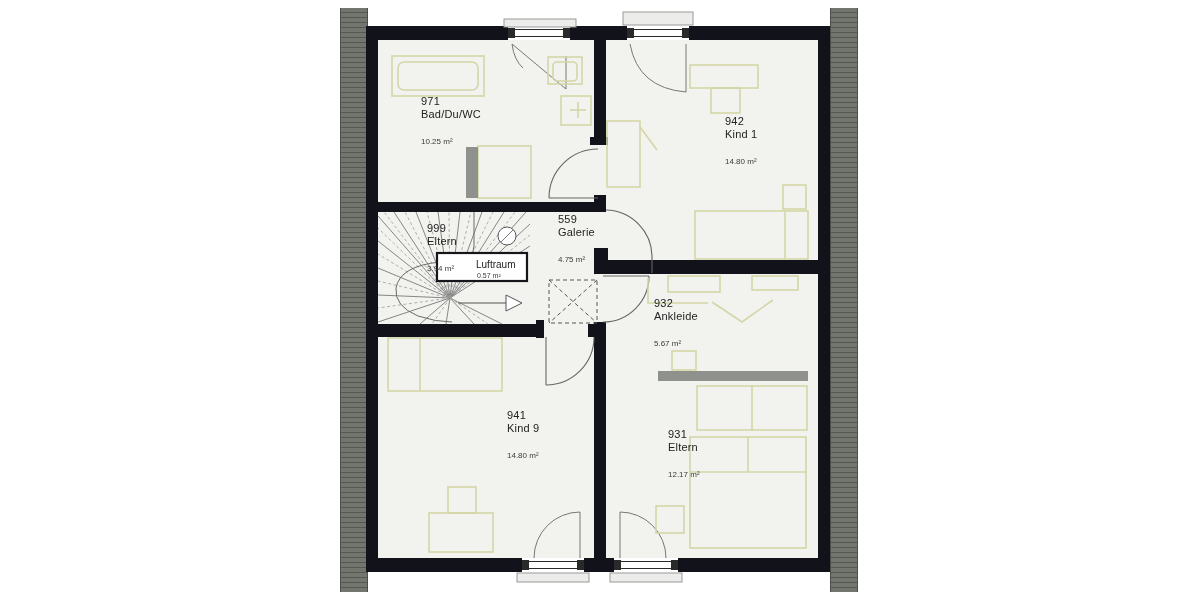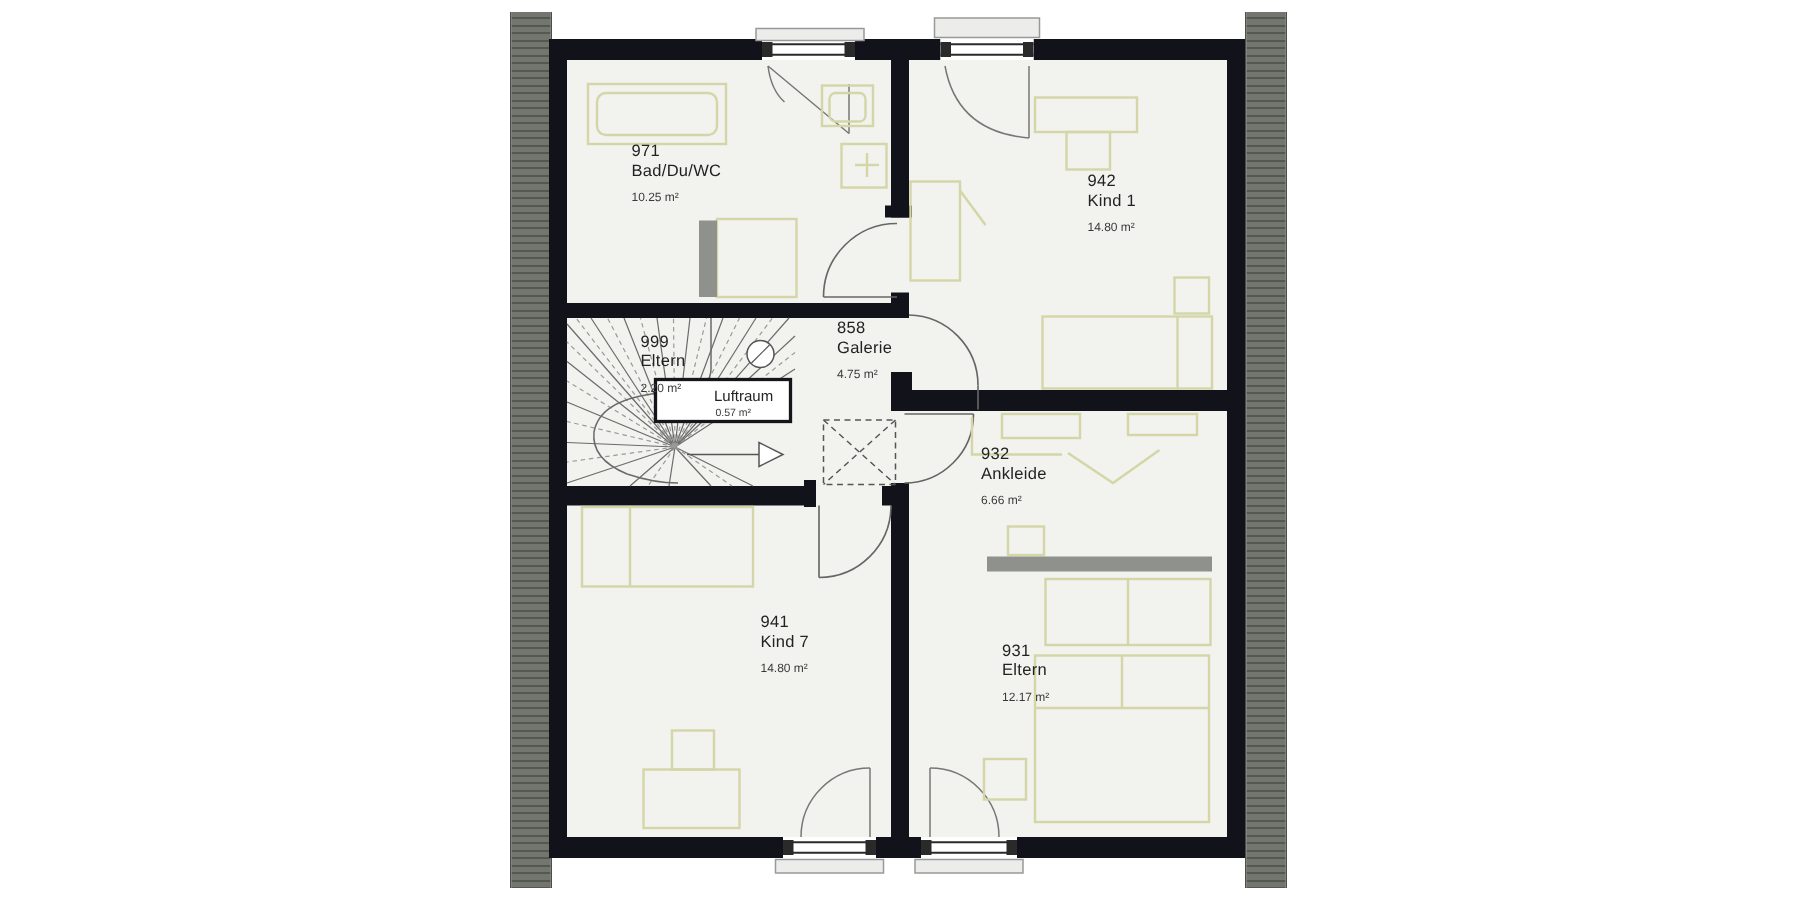--- a/index.html
+++ b/index.html
@@ -6,21 +6,21 @@
   .canvas{position:relative;width:1104px;height:600px;background:#ffffff;overflow:hidden;
           font-family:"Liberation Sans",sans-serif;}
   .roof-strip{position:absolute;top:8px;height:584px;width:26px;
      background:repeating-linear-gradient(to bottom,#73766f 0px,#73766f 3.6px,#55584f 3.6px,#55584f 5px);
      border-left:1px solid #4c4f48;border-right:1px solid #4c4f48;}
   .roof-strip.left{left:340px;}
   .roof-strip.right{left:830px;}
   svg.plan{position:absolute;left:0;top:0;}
   .room-label{position:absolute;color:#222222;white-space:nowrap;}
   .rl-id,.rl-name{font-size:11px;line-height:13px;letter-spacing:.2px;}
-  .rl-area{font-size:8px;line-height:10px;margin-top:6px;color:#3a3a3a;}
+  .rl-area{font-size:8px;line-height:10px;margin-top:16px;color:#3a3a3a;}
   .luftraum-label{position:absolute;left:476px;top:259px;font-size:10px;line-height:12px;color:#222;}
   .luftraum-area{position:absolute;left:477px;top:272px;font-size:7px;line-height:8px;color:#3a3a3a;}
 </style>
 </head>
 <body>
 
 <div class="canvas">
 
   <div class="roof-strip left"></div>
   <div class="roof-strip right"></div>
@@ -216,35 +216,35 @@
     <div class="rl-area">10.25 m²</div>
   </div>
   <div class="room-label" style="left:725px;top:115px">
     <div class="rl-id">942</div>
     <div class="rl-name">Kind 1</div>
     <div class="rl-area">14.80 m²</div>
   </div>
   <div class="room-label" style="left:427px;top:222px">
     <div class="rl-id">999</div>
     <div class="rl-name">Eltern</div>
-    <div class="rl-area">2.20 m²</div>
+    <div class="rl-area">3.94 m²</div>
   </div>
   <div class="room-label" style="left:558px;top:213px">
-    <div class="rl-id">858</div>
+    <div class="rl-id">559</div>
     <div class="rl-name">Galerie</div>
     <div class="rl-area">4.75 m²</div>
   </div>
   <div class="room-label" style="left:654px;top:297px">
     <div class="rl-id">932</div>
     <div class="rl-name">Ankleide</div>
-    <div class="rl-area">6.66 m²</div>
+    <div class="rl-area">5.67 m²</div>
   </div>
   <div class="room-label" style="left:507px;top:409px">
     <div class="rl-id">941</div>
-    <div class="rl-name">Kind 7</div>
+    <div class="rl-name">Kind 9</div>
     <div class="rl-area">14.80 m²</div>
   </div>
   <div class="room-label" style="left:668px;top:428px">
     <div class="rl-id">931</div>
     <div class="rl-name">Eltern</div>
     <div class="rl-area">12.17 m²</div>
   </div>
 
   <div class="luftraum-label">Luftraum</div>
   <div class="luftraum-area">0.57 m²</div>

